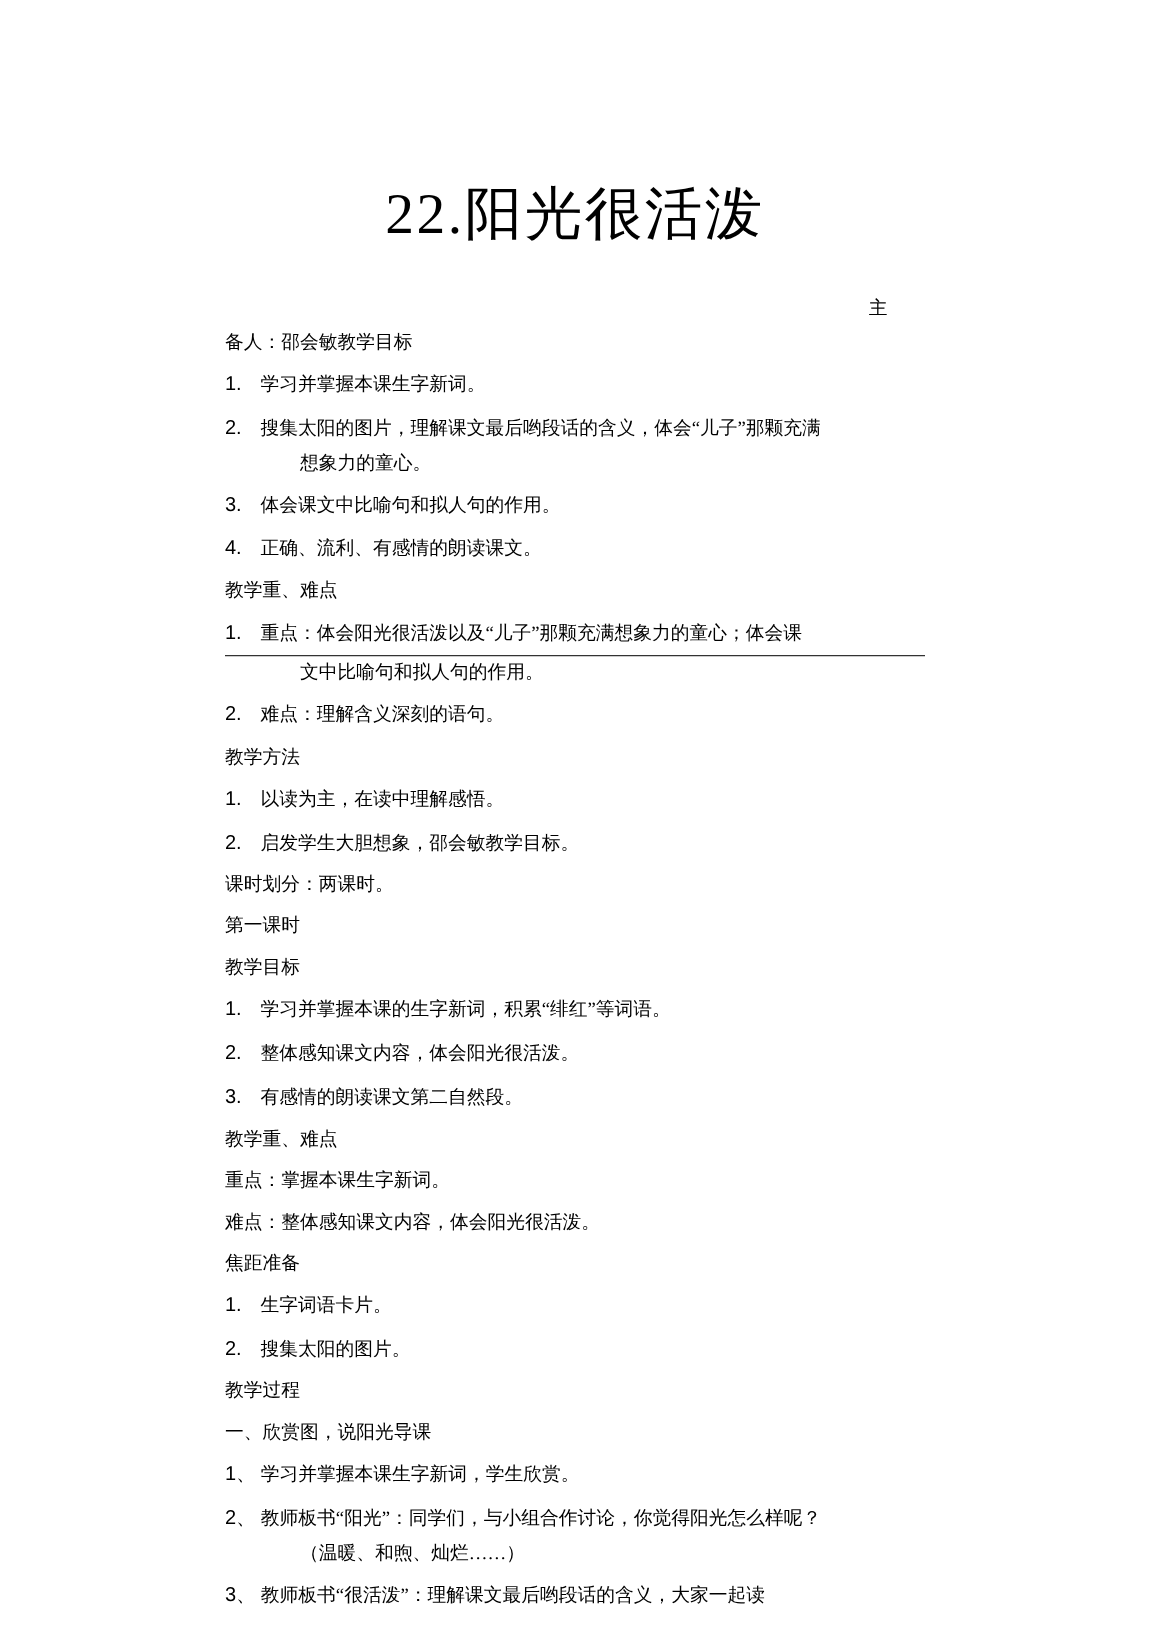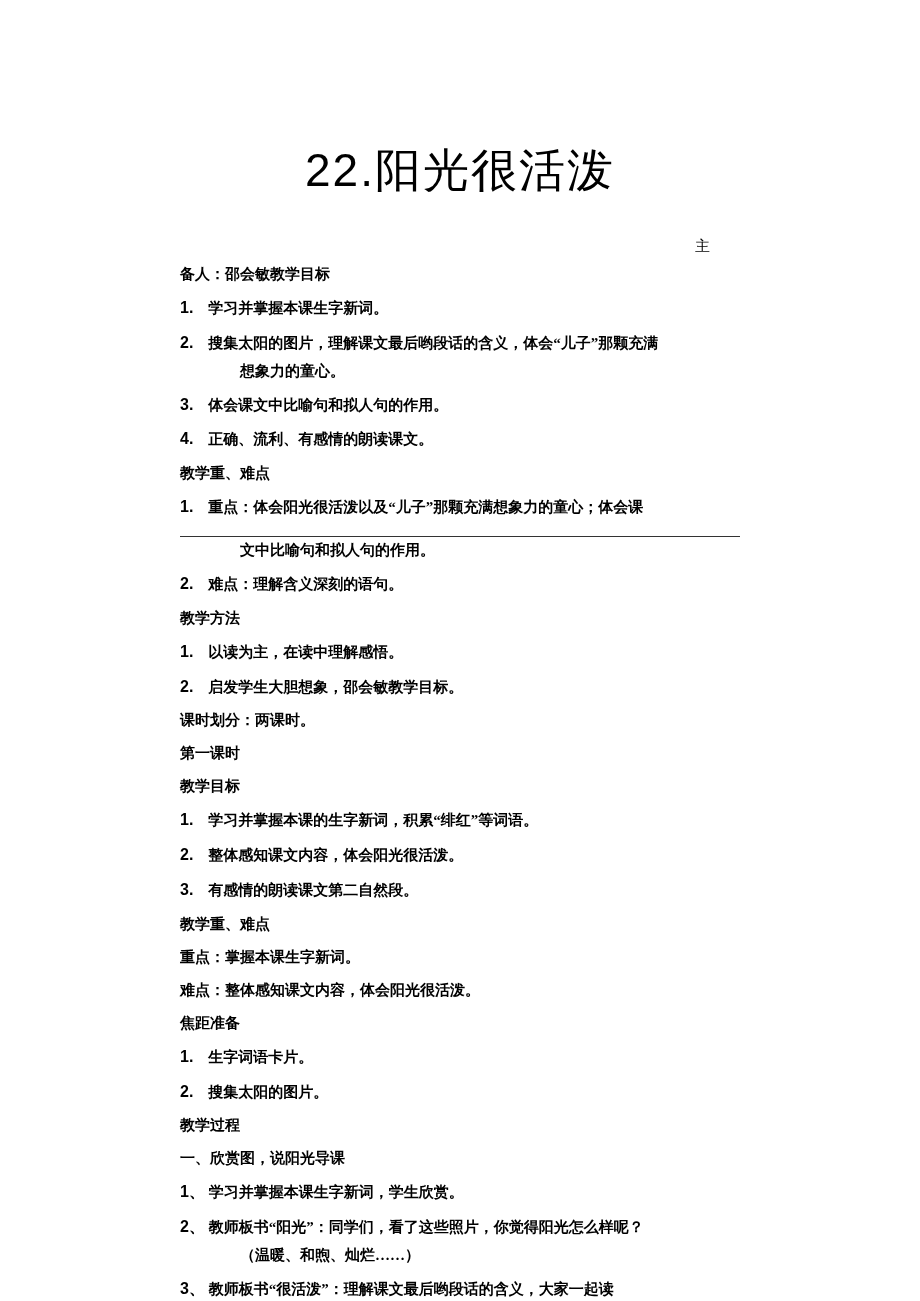--- a/index.html
+++ b/index.html
@@ -16,47 +16,46 @@
       color: #000;
     }
     .title {
       font-size: 46px;
       text-align: center;
       margin-bottom: 35px;
       font-family: "SimSun", serif;
       letter-spacing: 2px;
     }
     .title .num {
-      font-family: Liberation Sans, sans-serif;
+      font-family: Liberation Serif, serif;
     }
     .author-line {
       text-align: right;
       font-size: 15px;
       padding-right: 30px;
       margin-bottom: 5px;
     }
     .body-line {
       font-size: 15px;
       line-height: 1.8;
-      font-weight: bold;
     }
     .num-item {
       font-family: Arial, sans-serif;
       font-size: 16px;
     }
     .indent2 {
       padding-left: 60px;
     }
     .spaced {
       margin-top: 6px;
     }
     .underline {
       border-bottom: 1px solid #333;
       display: block;
-      padding-bottom: 14px;
+      padding-bottom: 2px;
     }
     .centered {
     }
   </style>
 </head>
 <body>
 
 <div class="title">
   <span class="num">22.</span><span>阳光很活泼</span>
 </div>
@@ -109,16 +108,16 @@
 <div class="body-line spaced"><span class="num-item">1.</span>　<span>生字词语卡片。</span></div>
 
 <div class="body-line spaced"><span class="num-item">2.</span>　<span>搜集太阳的图片。</span></div>
 
 <div class="body-line spaced">教学过程</div>
 
 <div class="body-line spaced">一、欣赏图，说阳光导课</div>
 
 <div class="body-line spaced"><span class="num-item">1、</span> <span>学习并掌握本课生字新词，学生欣赏。</span></div>
 
-<div class="body-line spaced"><span class="num-item">2、</span> <span>教师板书“阳光”：同学们，看了这些照片，你觉得阳光怎么样呢？</span></div>
+<div class="body-line spaced"><span class="num-item">2、</span> <span>教师板书“阳光”：同学们，与小组合作讨论，你觉得阳光怎么样呢？</span></div>
 <div class="body-line indent2">（温暖、和煦、灿烂……）</div>
 
 <div class="body-line spaced"><span class="num-item">3、</span> <span>教师板书“很活泼”：理解课文最后哟段话的含义，大家一起读</span></div>
 
 </body></html>

